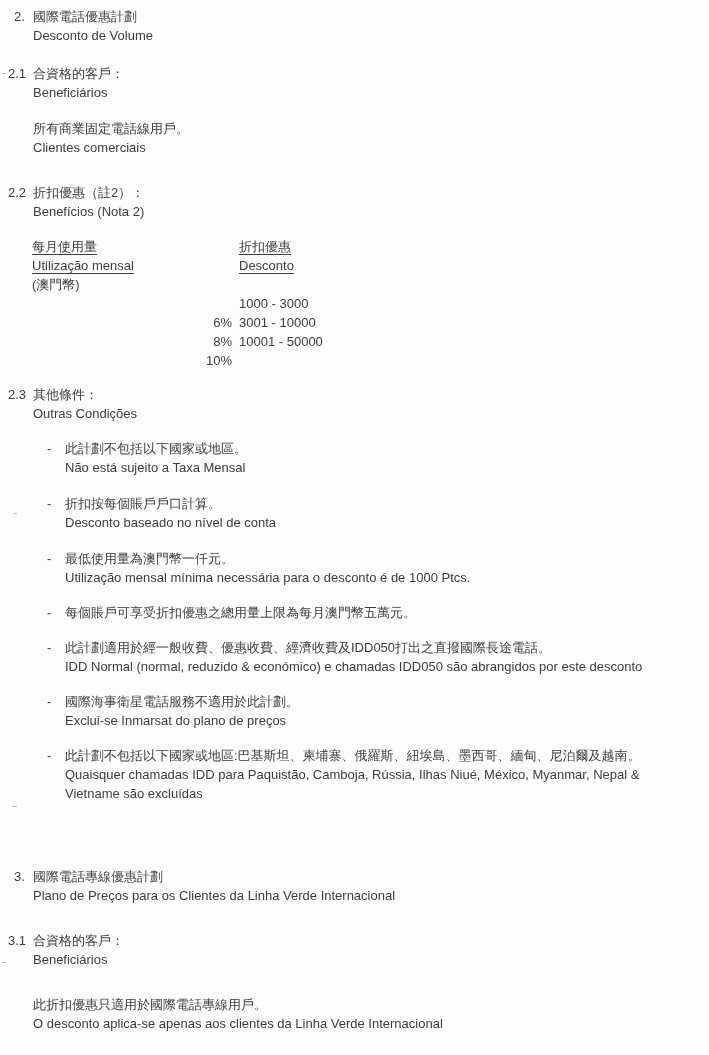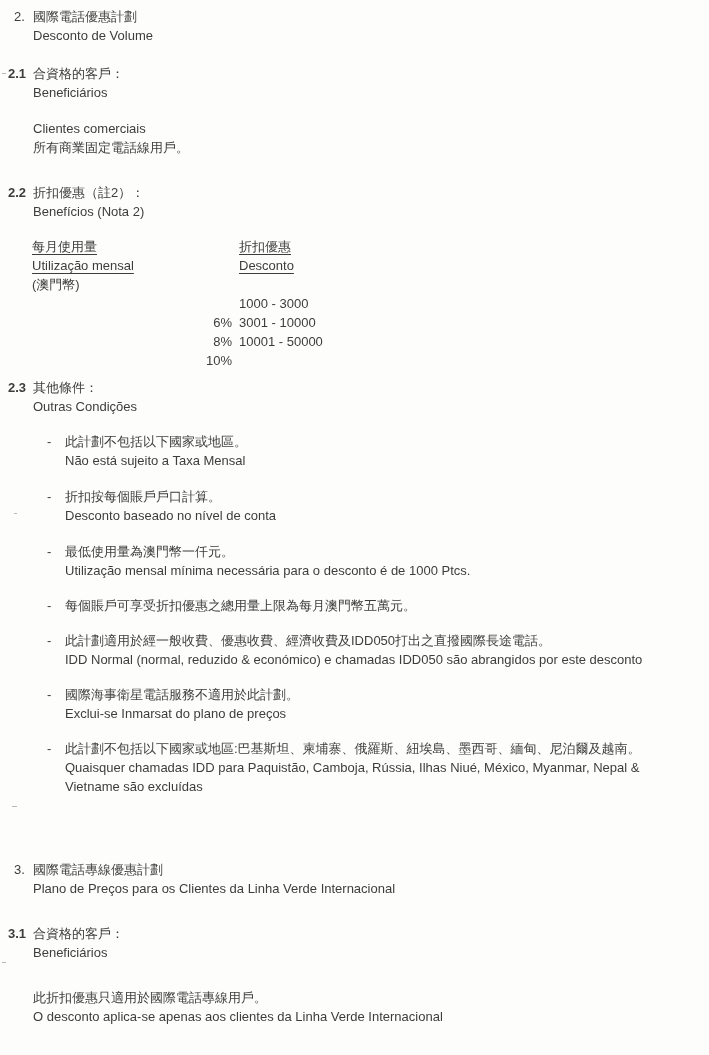--- a/index.html
+++ b/index.html
@@ -22,37 +22,37 @@
     padding-top: 7px;
   }
   .line { white-space: nowrap; }
   .sec-head { display: flex; align-items: flex-start; }
   .sec-head .num { flex: 0 0 auto; }
   
   .lvl1 { padding-left: 14px; }
   .lvl1 .num { width: 19px; }
   
   .lvl2 { padding-left: 8px; }
-  .lvl2 .num { width: 25px; font-weight: bold; }
+  .lvl2 .num { width: 25px; }
   .body-block { padding-left: 33px; }
   
   .disc-table { margin-left: 32px; display: grid; grid-template-columns: 207px 63px; }
   .disc-table .val { text-align: right; padding-right: 7px; }
   .u { text-decoration: underline; text-underline-offset: 3px; }
   
   .bullet { display: flex; padding-left: 47px; }
   .bullet .dash { flex: 0 0 18px; }
   .bullet .btext { max-width: 622px; }
   .bullet .btext .zh, .bullet .btext .pt { white-space: normal; }
   
   .mt-sec   { margin-top: 19px; }
   .mt-body  { margin-top: 17px; }
   .mt-22    { margin-top: 26px; }
   .mt-table { margin-top: 16px; }
-  .mt-23    { margin-top: 8px; }
+  .mt-23    { margin-top: 15px; }
   .mt-blt   { margin-top: 16px; }
   .mt-blt2  { margin-top: 17px; }
   .mt-big   { margin-top: 64px; }
   
   .tick { position: absolute; background: #b9b9b5; }
 </style>
 </head>
 <body>
 
 <div class="page">
@@ -67,22 +67,22 @@
 
   <div class="sec-head lvl2 mt-sec">
     <div class="num">2.1</div>
     <div>
       <div class="line">合資格的客戶：</div>
       <div class="line">Beneficiários</div>
     </div>
   </div>
 
   <div class="body-block mt-body">
+    <div class="line">所有商業固定電話線用戶。</div>
     <div class="line">Clientes comerciais</div>
-    <div class="line">所有商業固定電話線用戶。</div>
   </div>
 
   <div class="sec-head lvl2 mt-22">
     <div class="num">2.2</div>
     <div>
       <div class="line">折扣優惠（註2）：</div>
       <div class="line">Benefícios (Nota 2)</div>
     </div>
   </div>
 

